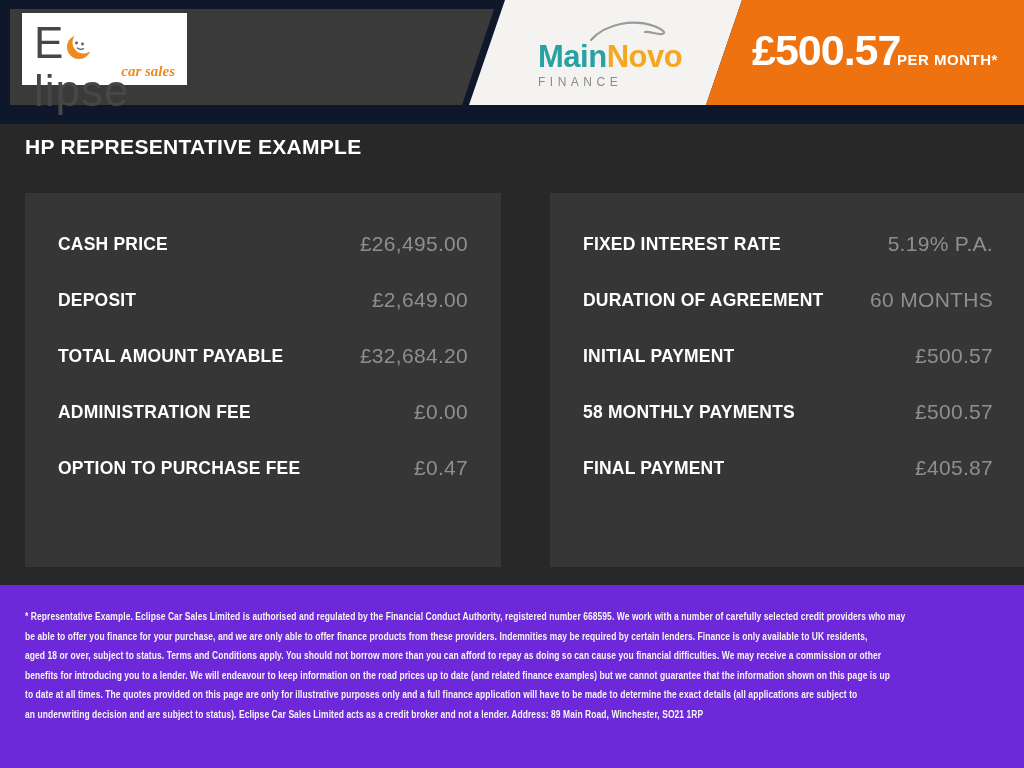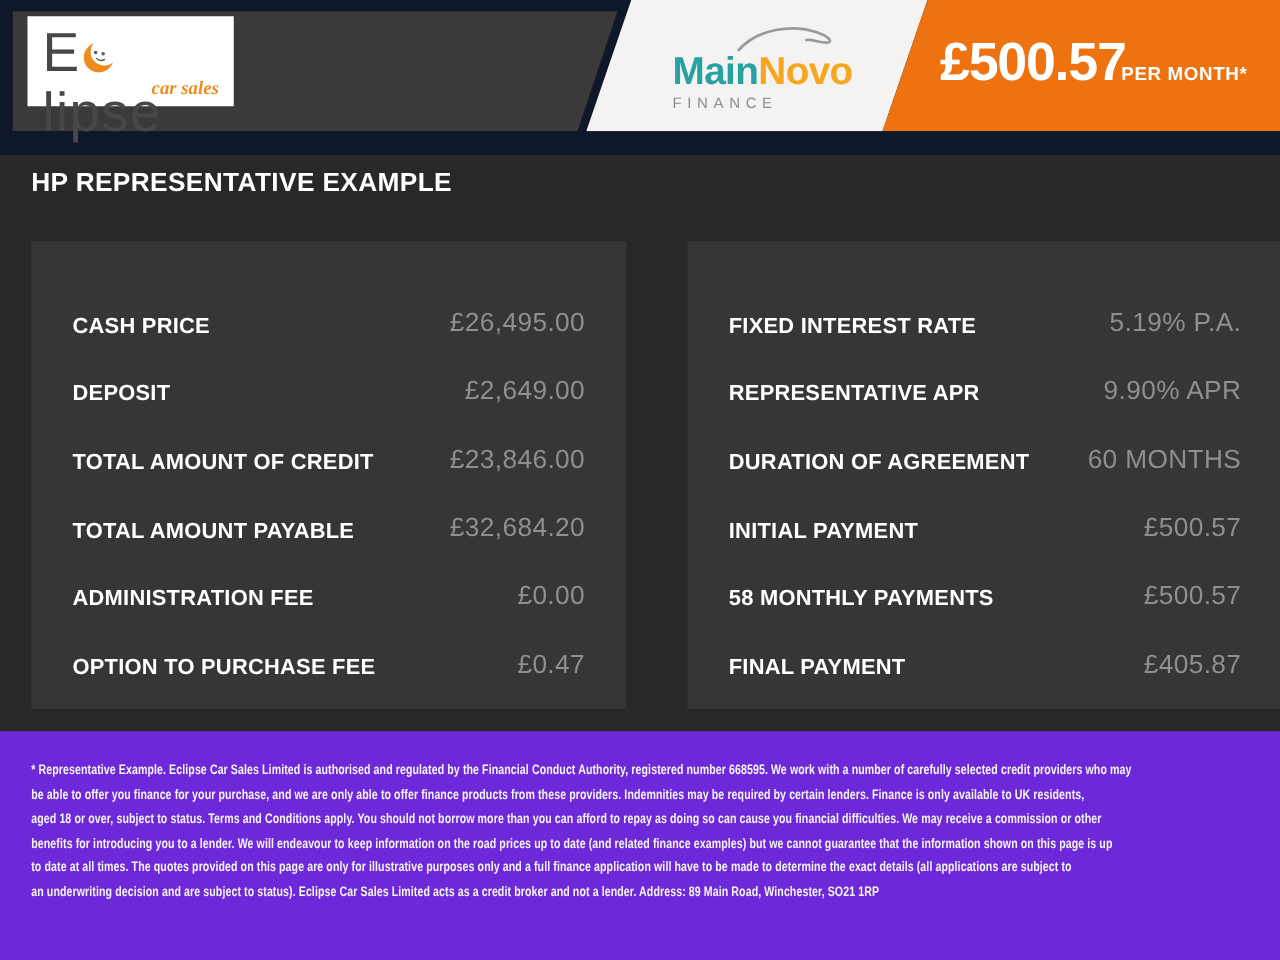--- a/index.html
+++ b/index.html
@@ -42,21 +42,21 @@
 
   
   .page-title { position:absolute; left:25px; top:135px; font-size:21px; font-weight:700;
                 color:#ffffff; letter-spacing:0.3px; }
 
   .panel { position:absolute; top:193px; width:476px; height:374px; background:#363636;
            padding:23px 33px; display:flex; flex-direction:column; }
   .panel-left  { left:25px;  }
   .panel-right { left:522px;margin-left:28px; }
 
-  .frow { height:56px; display:flex; justify-content:space-between; align-items:flex-end; }
+  .frow { height:56px; display:flex; justify-content:space-between; align-items:center; }
   .frow-label { font-size:17.5px; font-weight:700; color:#ffffff; letter-spacing:0.2px; white-space:nowrap; }
   .frow-value { font-size:21px; font-weight:400; color:#8f8f8f; letter-spacing:0.3px; white-space:nowrap; }
 
   
   .footer { position:absolute; left:0; top:585px; width:1024px; height:183px; background:#6d28d9; }
   .disclaimer { position:absolute; left:25px; top:22px; width:1165px;
                 transform:scaleX(0.77); transform-origin:left top; }
   .disclaimer div { font-size:11px; font-weight:700; color:#f5f5f5; line-height:19.5px;
                     white-space:nowrap; letter-spacing:0.1px; }
 </style>
@@ -98,45 +98,37 @@
   <div class="panel panel-left">
     <div class="frow">
       <span class="frow-label">CASH PRICE</span>
       <span class="frow-value">£26,495.00</span>
     </div>
     <div class="frow">
       <span class="frow-label">DEPOSIT</span>
       <span class="frow-value">£2,649.00</span>
     </div>
     <div class="frow">
-      <span class="frow-label">TOTAL AMOUNT OF CREDIT</span>
-      <span class="frow-value">£23,846.00</span>
-    </div>
-    <div class="frow">
       <span class="frow-label">TOTAL AMOUNT PAYABLE</span>
       <span class="frow-value">£32,684.20</span>
     </div>
     <div class="frow">
       <span class="frow-label">ADMINISTRATION FEE</span>
       <span class="frow-value">£0.00</span>
     </div>
     <div class="frow">
       <span class="frow-label">OPTION TO PURCHASE FEE</span>
       <span class="frow-value">£0.47</span>
     </div>
   </div>
 
   <div class="panel panel-right">
     <div class="frow">
       <span class="frow-label">FIXED INTEREST RATE</span>
       <span class="frow-value">5.19% P.A.</span>
-    </div>
-    <div class="frow">
-      <span class="frow-label">REPRESENTATIVE APR</span>
-      <span class="frow-value">9.90% APR</span>
     </div>
     <div class="frow">
       <span class="frow-label">DURATION OF AGREEMENT</span>
       <span class="frow-value">60 MONTHS</span>
     </div>
     <div class="frow">
       <span class="frow-label">INITIAL PAYMENT</span>
       <span class="frow-value">£500.57</span>
     </div>
     <div class="frow">

